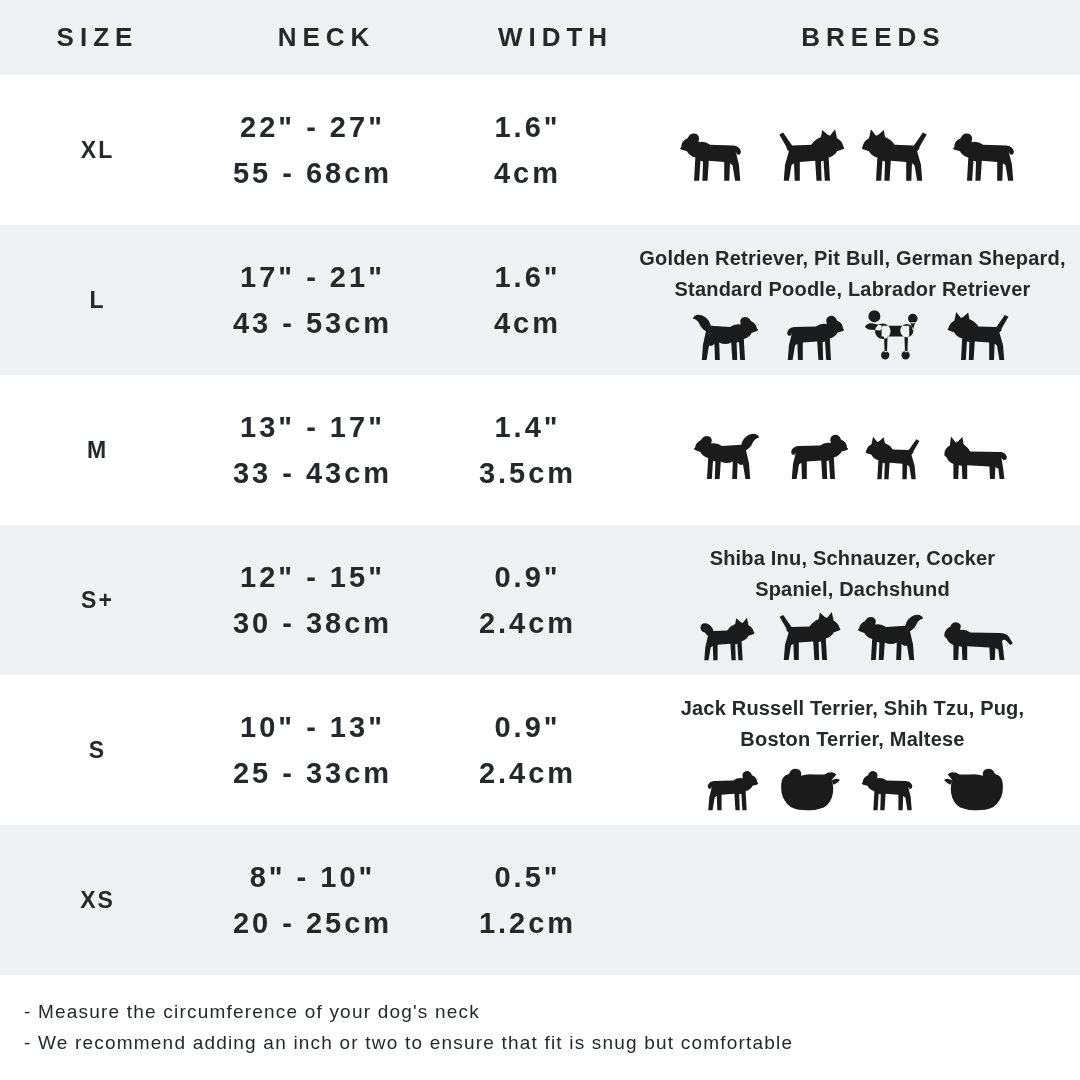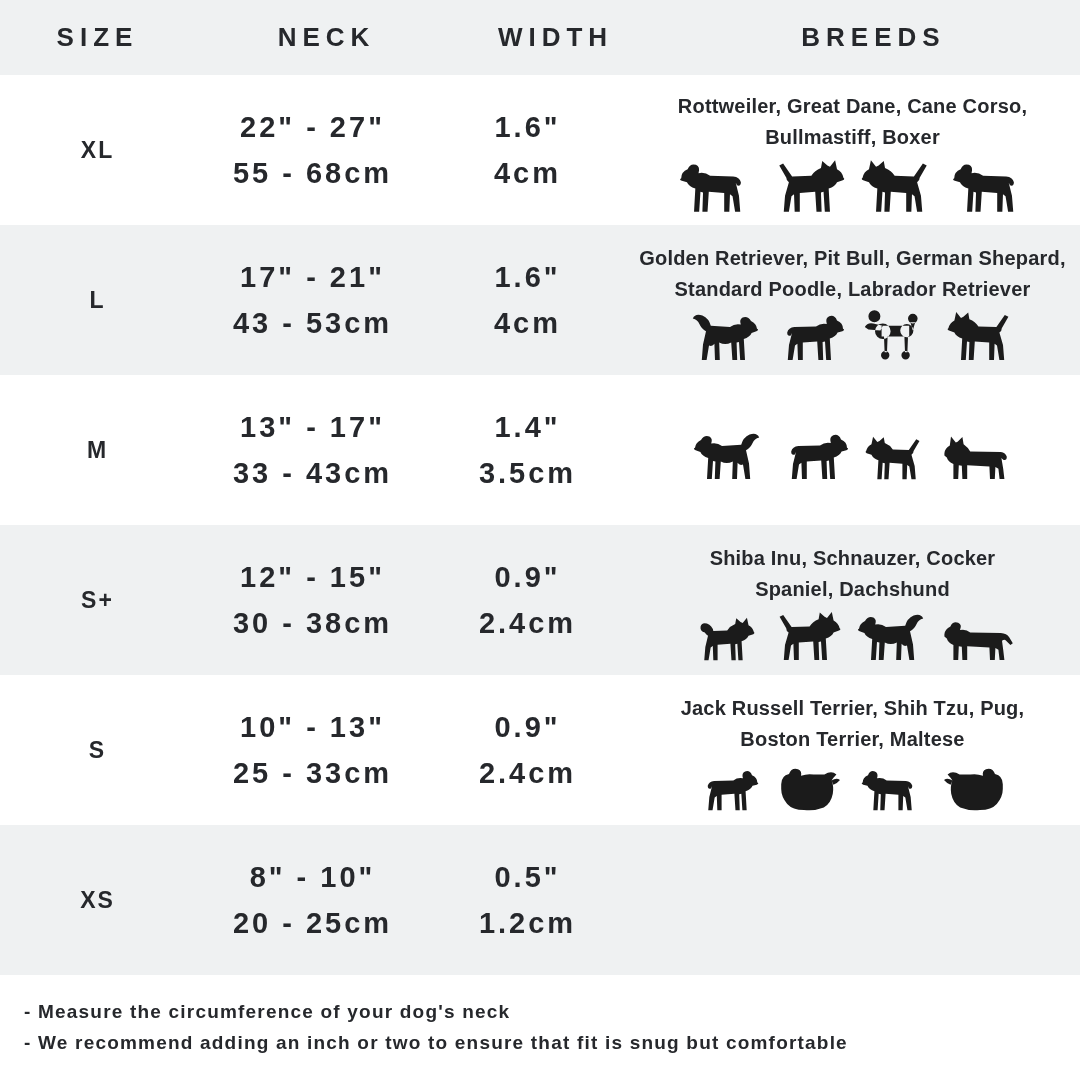--- a/index.html
+++ b/index.html
@@ -20,21 +20,21 @@
   .breeds-cell{display:flex;flex-direction:column;align-items:center;justify-content:center;padding-top:6px;}
   .btext{font-size:20px;font-weight:bold;line-height:31px;letter-spacing:0.2px;color:var(--color-text,#26282c);text-align:center;}
   .mw0{max-width:410px;} .mw1{max-width:478px;} .mw2{max-width:400px;}
   .mw3{max-width:330px;} .mw4{max-width:366px;} .mw5{max-width:366px;}
   .dogs{display:flex;align-items:flex-end;gap:14px;margin-top:3px;}
   .dog{height:56px;width:72px;fill:#1b1b1b;}
   .dog.big{height:60px;width:77px;}
   .dog.sm{height:50px;width:64px;}
   .flip{transform:scaleX(-1);}
   .notes{flex:1;display:flex;flex-direction:column;justify-content:center;gap:9px;padding-left:24px;background:#ffffff;}
-  .note{font-size:19px;font-weight:bold;letter-spacing:1.2px;color:var(--color-text,#26282c);white-space:nowrap;}
+  .note{font-size:19px;font-weight:normal;letter-spacing:1.2px;color:var(--color-text,#26282c);white-space:nowrap;}
   .svgdefs{position:absolute;width:0;height:0;overflow:hidden;}
 </style>
 </head>
 <body>
 
 <svg class="svgdefs" aria-hidden="true">
   <defs>
 
     <path id="dog-bulky" d="M5,33 Q5,23 15,19 Q19,9 28,12 Q35,15 32,25 Q42,23 50,29 L86,30 Q96,31 98,39 Q98,46 92,44 L90,40 L95,60 L97,85 L89,85 L85,61 L81,58 L80,85 L72,85 L72,56 L48,54 L46,85 L38,85 L39,55 L35,54 L33,85 L25,85 L27,49 Q17,46 14,39 L6,37 Q1,35 5,33 Z"></path>
 
@@ -67,21 +67,20 @@
     <div class="cell size">XL</div>
     <div class="cell meas">
       <div>22" - 27"</div>
       <div>55 - 68cm</div>
     </div>
     <div class="cell meas">
       <div>1.6"</div>
       <div>4cm</div>
     </div>
     <div class="cell breeds-cell">
-      <div class="btext mw0">Rottweiler, Great Dane, Cane Corso, Bullmastiff, Boxer</div>
       <div class="dogs">
         <svg class="dog big" viewBox="0 0 120 90">
             <use href="#dog-bulky"></use>
           </svg>
         <svg class="dog big flip" viewBox="0 0 120 90">
             <use href="#dog-pointy"></use>
           </svg>
         <svg class="dog big" viewBox="0 0 120 90">
             <use href="#dog-pointy"></use>
           </svg>

